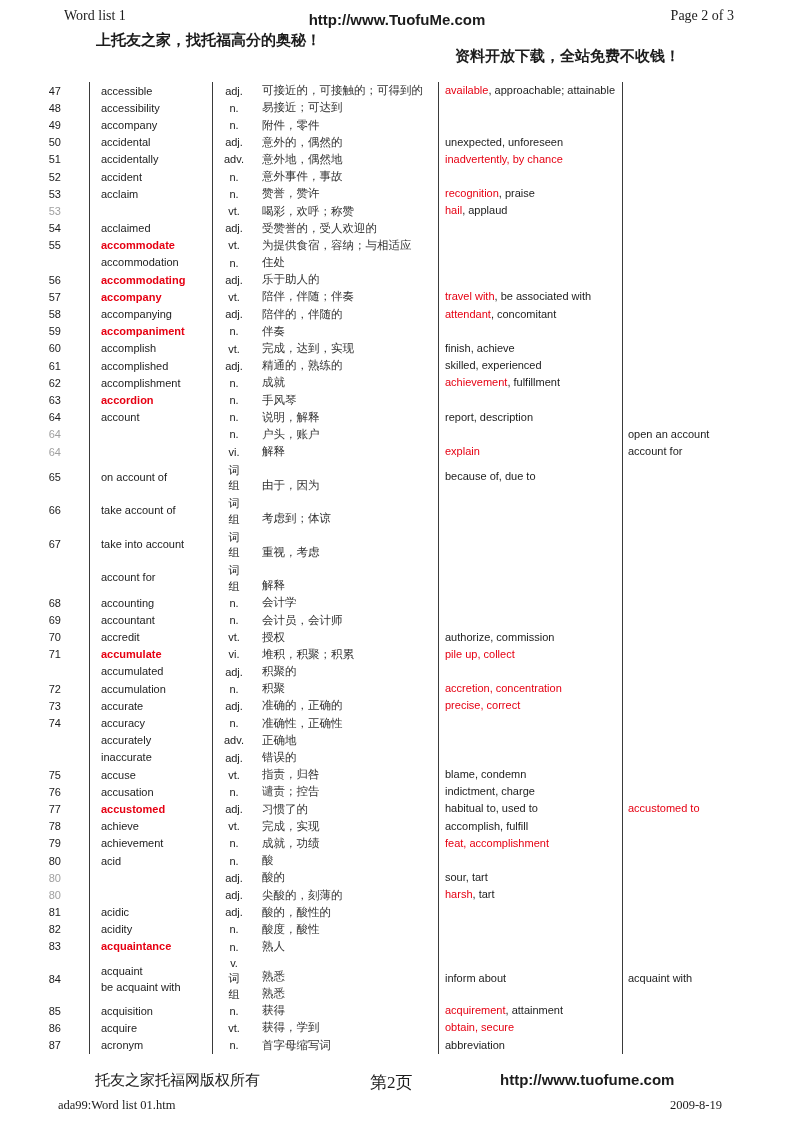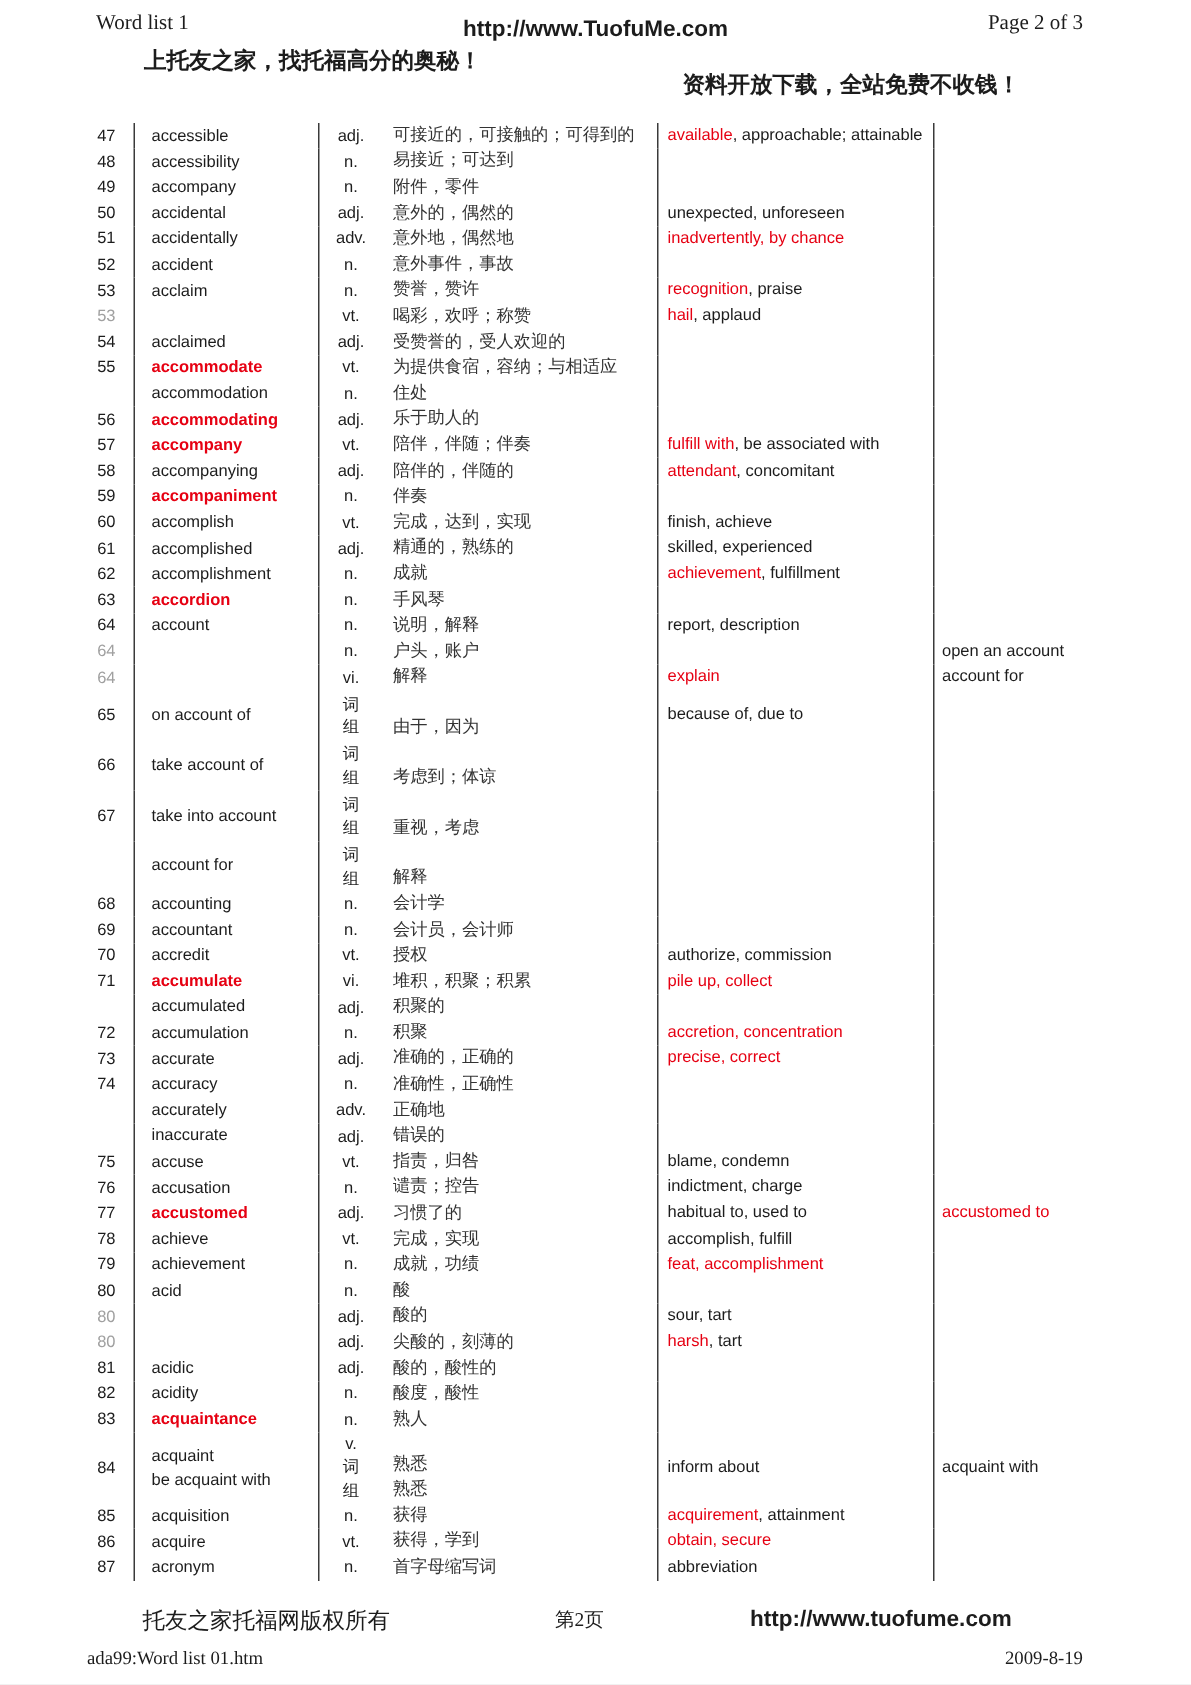--- a/index.html
+++ b/index.html
@@ -1,45 +1,45 @@
 <!DOCTYPE html>
 <html><head>
 <meta charset="utf-8">
 <style>
   html,body{margin:0;padding:0;background:#e8e8e8;}
   .page{position:relative;width:794px;height:1123px;background:#ffffff;margin:0 auto;
         font-family:"Liberation Sans","DejaVu Sans",sans-serif;color:#1c1c1c;overflow:hidden;}
   
   .doc-title{position:absolute;left:64px;top:8px;font-family:"Liberation Serif","DejaVu Serif",serif;font-size:14px;}
   .site-url{position:absolute;left:0;top:11px;width:100%;text-align:center;font-weight:bold;font-size:15px;}
-  .page-ind{position:absolute;right:72px;top:8px;font-family:"Liberation Serif","DejaVu Serif",serif;font-size:14px;}
+  .page-ind{position:absolute;right:60px;top:8px;font-family:"Liberation Serif","DejaVu Serif",serif;font-size:14px;}
   .slogan-l{position:absolute;left:96px;top:31px;font-family:"Liberation Serif","DejaVu Serif",serif;font-weight:bold;font-size:15px;}
   .slogan-r{position:absolute;left:455px;top:47px;font-family:Liberation Mono, monospace;font-weight:bold;font-size:15px;}
   
   .tbl{position:absolute;left:40px;top:82px;width:714px;}
   .trow{display:flex;min-height:17.2px;align-items:stretch;font-size:11px;}
   .trow.h2{min-height:33.5px;}
   .trow.h3{min-height:47px;}
   .c1{width:50px;box-sizing:border-box;border-right:1px solid #3a3a3a;display:flex;align-items:center;
-      justify-content:flex-end;padding-right:12px;}
+      justify-content:flex-end;padding-right:28px;}
   .c1.gray{color:#a0a0a0;}
   .c2{width:123px;box-sizing:border-box;border-right:1px solid #3a3a3a;padding-left:11px;display:flex;
       flex-direction:column;justify-content:center;line-height:16px;}
   .c3{width:226px;box-sizing:border-box;border-right:1px solid #3a3a3a;display:flex;align-items:flex-end;}
   .pos{width:42px;text-align:center;display:flex;flex-direction:column;justify-content:center;line-height:15.5px;}
   .def{flex:1;padding-left:7px;font-family:"Liberation Serif","DejaVu Serif",serif;font-size:11.5px;
        color:#333;line-height:17px;}
   .c4{width:184px;box-sizing:border-box;border-right:1px solid #3a3a3a;padding-left:6px;display:flex;
       align-items:center;flex-wrap:wrap;line-height:15px;}
   .c5{flex:1;padding-left:5px;display:flex;align-items:center;flex-wrap:wrap;line-height:15px;}
   .red{color:#e60012;}
   .bold{font-weight:bold;}
   
   .f-copy{position:absolute;left:95px;top:1071px;font-family:"Liberation Serif","DejaVu Serif",serif;font-size:15px;}
-  .f-page{position:absolute;left:370px;top:1071px;font-family:"Liberation Serif","DejaVu Serif",serif;font-size:13px;}
+  .f-page{position:absolute;left:370px;top:1071px;font-family:"Liberation Serif","DejaVu Serif",serif;font-size:17px;}
   .f-url{position:absolute;left:500px;top:1071px;font-weight:bold;font-size:15px;}
   .f-file{position:absolute;left:58px;top:1098px;font-family:"Liberation Serif","DejaVu Serif",serif;font-size:12.5px;}
   .f-date{position:absolute;right:72px;top:1098px;font-family:"Liberation Serif","DejaVu Serif",serif;font-size:12.5px;}
 </style>
 </head>
 <body>
 
 <div class="page">
 
   <span class="doc-title">Word list 1</span>
@@ -259,21 +259,21 @@
         </div>
     <div class="c3">
       <div class="pos">
             <div>vt.</div>
           </div>
       <div class="def">
             <div>陪伴，伴随；伴奏</div>
           </div>
     </div>
     <div class="c4">
-          <span class="red">fulfill with</span>
+          <span class="red">travel with</span>
           <span>, be associated with</span>
         </div>
     <div class="c5"></div>
   </div>
       <div class="trow">
     <div class="c1">58</div>
     <div class="c2">
           <div>accompanying</div>
         </div>
     <div class="c3">

